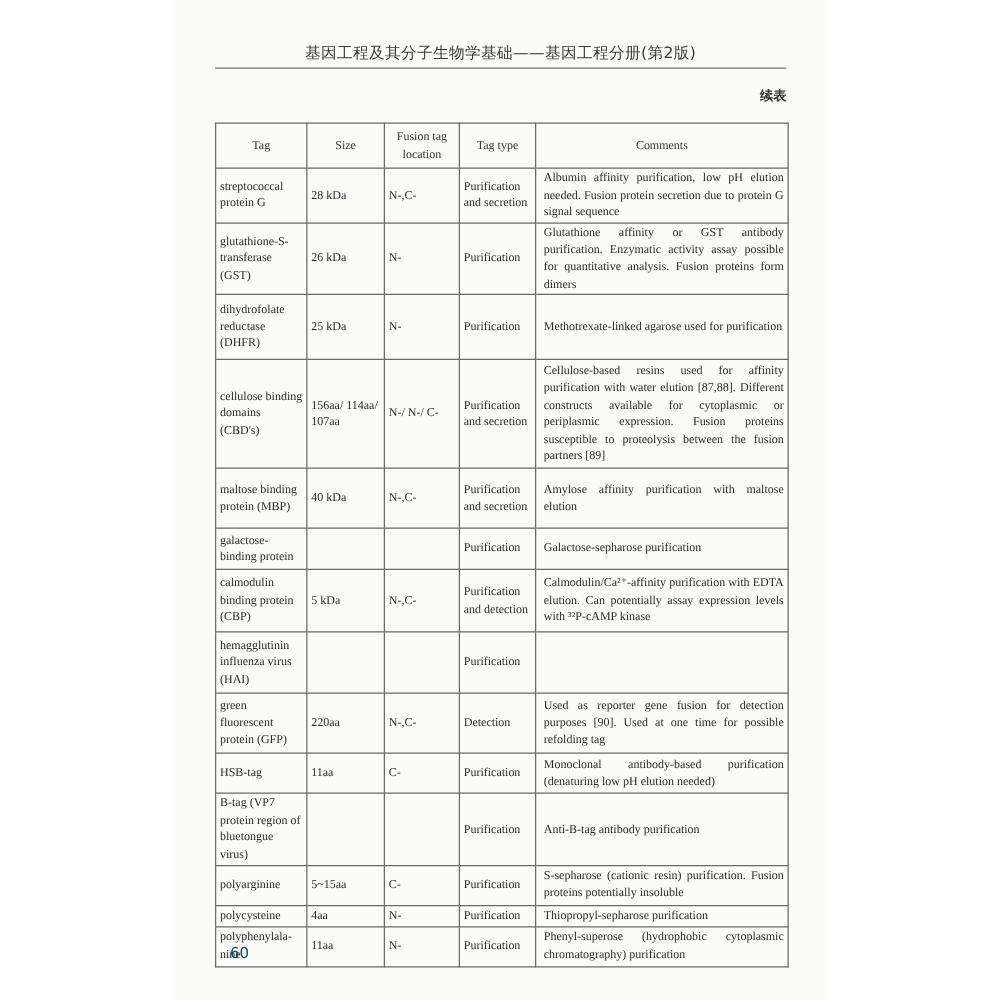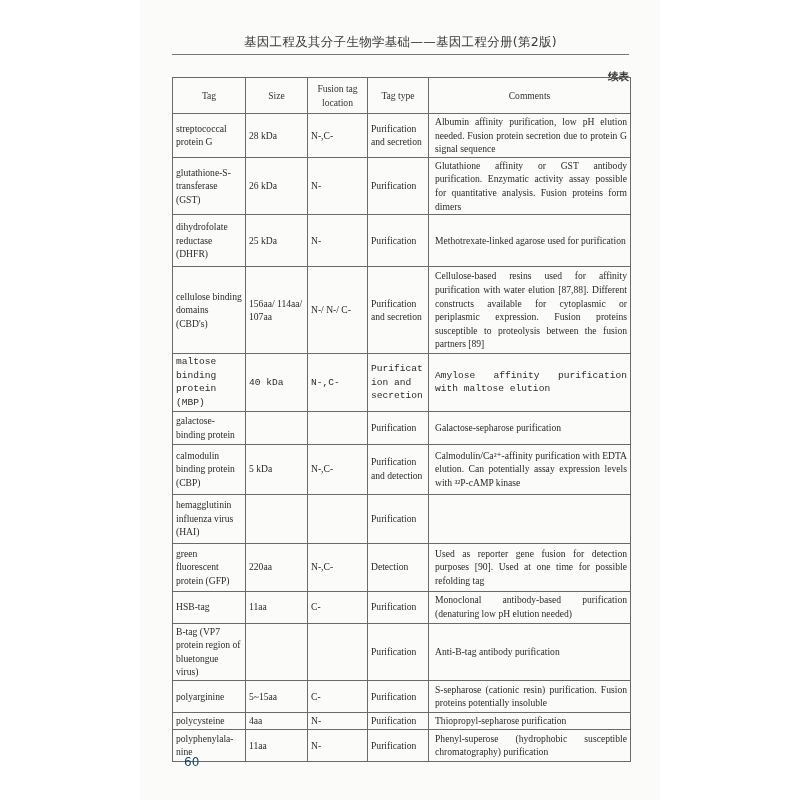--- a/index.html
+++ b/index.html
@@ -22,21 +22,21 @@
   .head-rule {
     position:absolute; left:172px; top:54px; width:457px; height:0;
     border-top:1px solid #777;
   }
   .cont-label {
     position:absolute; left:560px; top:70px; width:69px; text-align:right;
     font-size:10.5px; font-weight:bold; color:#333;
     font-family:"DejaVu Sans", sans-serif;
   }
   table.tags {
-    position:absolute; left:172px; top:77px; width:458px;
+    position:absolute; left:172px; top:98px; width:458px;
     border-collapse:collapse; table-layout:fixed;
     font-size:9.6px; line-height:13.6px;
     border:1.5px solid #444;
   }
   table.tags th, table.tags td {
     border:1px solid #6a6a6a;
     padding:1px 3px;
     vertical-align:middle;
     text-align:left;
     word-wrap:break-word;
@@ -99,21 +99,21 @@
         <td>Purification</td>
         <td class="comment">Methotrexate-linked agarose used for purification</td>
       </tr>
       <tr style="height: 87px;">
         <td>cellulose binding domains (CBD's)</td>
         <td>156aa/ 114aa/ 107aa</td>
         <td>N-/ N-/ C-</td>
         <td>Purification and secretion</td>
         <td class="comment">Cellulose-based resins used for affinity purification with water elution [87,88]. Different constructs available for cytoplasmic or periplasmic expression. Fusion proteins susceptible to proteolysis between the fusion partners [89]</td>
       </tr>
-      <tr style="height: 48px; font-family: Liberation Mono, monospace;">
+      <tr style="height: 48px;">
         <td>maltose binding protein (MBP)</td>
         <td>40 kDa</td>
         <td>N-,C-</td>
         <td>Purification and secretion</td>
         <td class="comment">Amylose affinity purification with maltose elution</td>
       </tr>
       <tr style="height: 33px;">
         <td>galactose-binding protein</td>
         <td></td>
         <td></td>
@@ -167,18 +167,18 @@
         <td>4aa</td>
         <td>N-</td>
         <td>Purification</td>
         <td class="comment">Thiopropyl-sepharose purification</td>
       </tr>
       <tr style="height: 32px;">
         <td>polyphenylala-nine</td>
         <td>11aa</td>
         <td>N-</td>
         <td>Purification</td>
-        <td class="comment">Phenyl-superose (hydrophobic susceptible chromatography) purification</td>
+        <td class="comment">Phenyl-superose (hydrophobic cytoplasmic chromatography) purification</td>
       </tr>
     </tbody>
 </table>
 
 <div class="page-num">60</div>
 
 </body></html>

